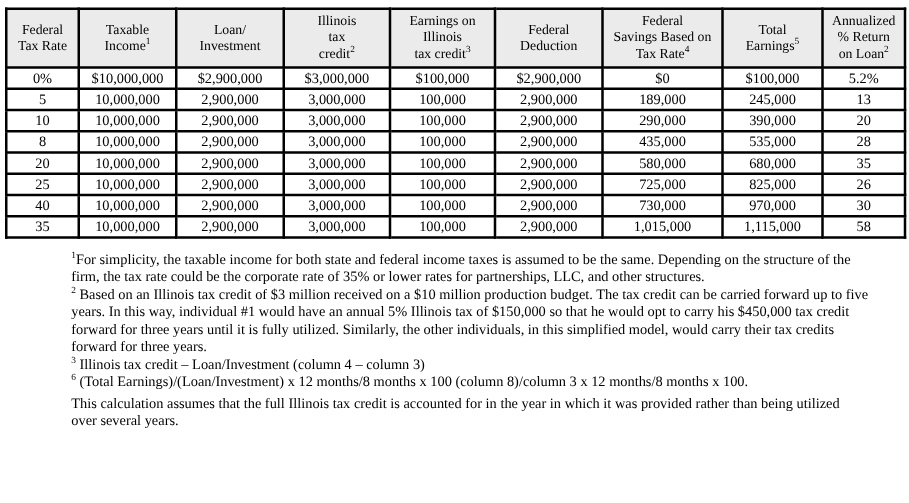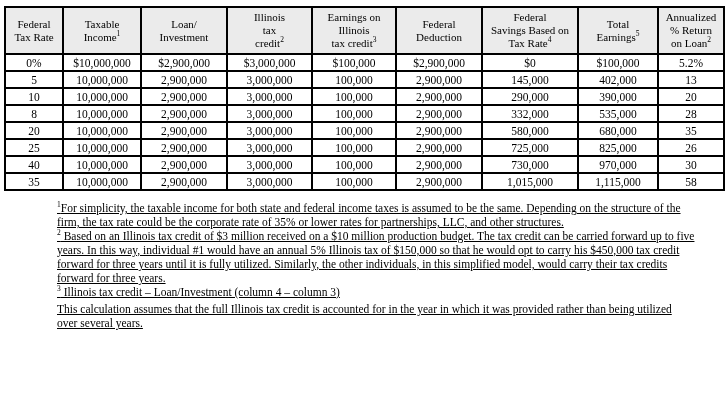--- a/index.html
+++ b/index.html
@@ -6,21 +6,21 @@
   html,body { width:727px; height:402px; background:#ffffff; color:#000;
               font-family:"Liberation Serif", serif; overflow:hidden; }
   .page { padding:6px 4px 0 4px; }
 
   table.tax { border-collapse:collapse; table-layout:fixed; width:719px; }
   table.tax th, table.tax td { border:2px solid #000; text-align:center; vertical-align:middle; }
   table.tax th { background:#ebebeb; font-weight:400; font-size:11px; line-height:13px; padding:3px 1px; }
   table.tax td { font-size:11.5px; height:17px; padding:0 1px; white-space:nowrap; }
   sup { font-size:7.5px; vertical-align:super; line-height:0; }
 
-  .notes { margin:10px 28px 0 53px; font-size:11.5px; line-height:14px; text-align:left;text-decoration:underline; }
+  .notes { margin:10px 28px 0 53px; font-size:11.5px; line-height:14px; text-align:left; }
   .fn { margin:0; }
   .closing { margin-top:3px; }
 </style>
 </head>
 <body>
 
 <div class="page">
 
   <table class="tax">
     <colgroup>
@@ -59,43 +59,43 @@
           <td>$100,000</td>
           <td>5.2%</td>
         </tr>
         <tr>
           <td>5</td>
           <td>10,000,000</td>
           <td>2,900,000</td>
           <td>3,000,000</td>
           <td>100,000</td>
           <td>2,900,000</td>
-          <td>145,000</td>
-          <td>402,000</td>
+          <td>189,000</td>
+          <td>245,000</td>
           <td>13</td>
         </tr>
         <tr>
           <td>10</td>
           <td>10,000,000</td>
           <td>2,900,000</td>
           <td>3,000,000</td>
           <td>100,000</td>
           <td>2,900,000</td>
           <td>290,000</td>
           <td>390,000</td>
           <td>20</td>
         </tr>
         <tr>
           <td>8</td>
           <td>10,000,000</td>
           <td>2,900,000</td>
           <td>3,000,000</td>
           <td>100,000</td>
           <td>2,900,000</td>
-          <td>332,000</td>
+          <td>435,000</td>
           <td>535,000</td>
           <td>28</td>
         </tr>
         <tr>
           <td>20</td>
           <td>10,000,000</td>
           <td>2,900,000</td>
           <td>3,000,000</td>
           <td>100,000</td>
           <td>2,900,000</td>
@@ -136,17 +136,18 @@
           <td>1,115,000</td>
           <td>58</td>
         </tr>
       </tbody>
   </table>
 
   <div class="notes">
       <p class="fn"><sup>1</sup>For simplicity, the taxable income for both state and federal income taxes is assumed to be the same.  Depending on the structure of the firm, the tax rate could be the corporate rate of 35% or lower rates for partnerships, LLC, and other structures.</p>
       <p class="fn"><sup>2</sup> Based on an Illinois tax credit of $3 million received on a $10 million production budget.  The tax credit can be carried forward up to five years.  In this way, individual #1 would have an annual 5% Illinois tax of $150,000 so that he would opt to carry his $450,000 tax credit forward for three years until it is fully utilized.  Similarly, the other individuals, in this simplified model, would carry their tax credits forward for three years.</p>
       <p class="fn"><sup>3</sup> Illinois tax credit – Loan/Investment (column 4 – column 3)</p>
+      <p class="fn"><sup>6</sup> (Total Earnings)/(Loan/Investment) x 12 months/8 months x 100 (column 8)/column 3 x 12 months/8 months x 100.</p>
     </div>
 
   <div class="notes closing">This calculation assumes that the full Illinois tax credit is accounted for in the year in which it was provided rather than being utilized over several years.</div>
 
 </div>
 
 </body></html>

